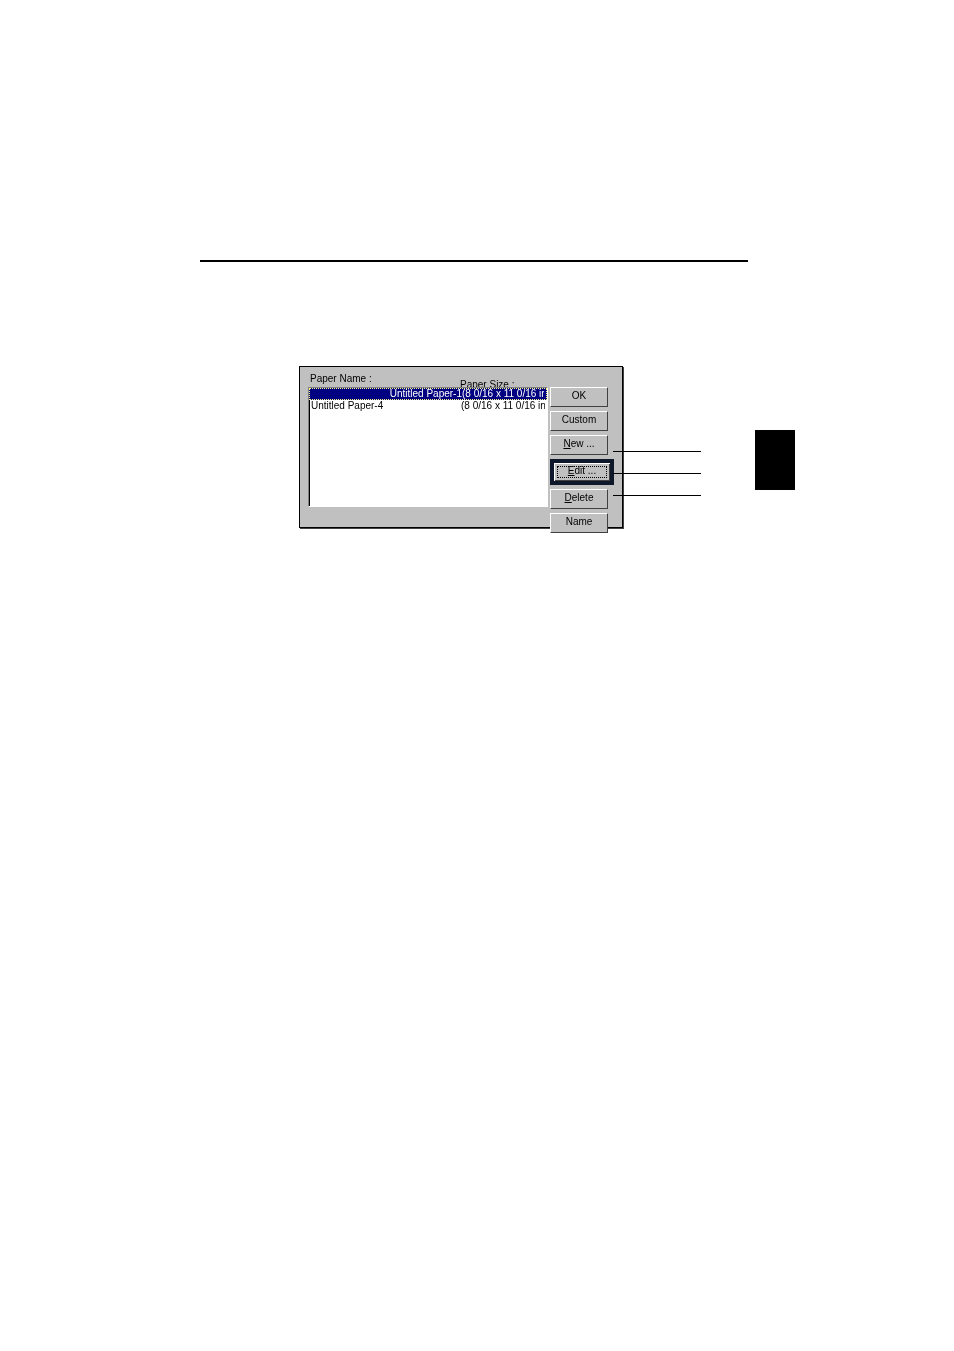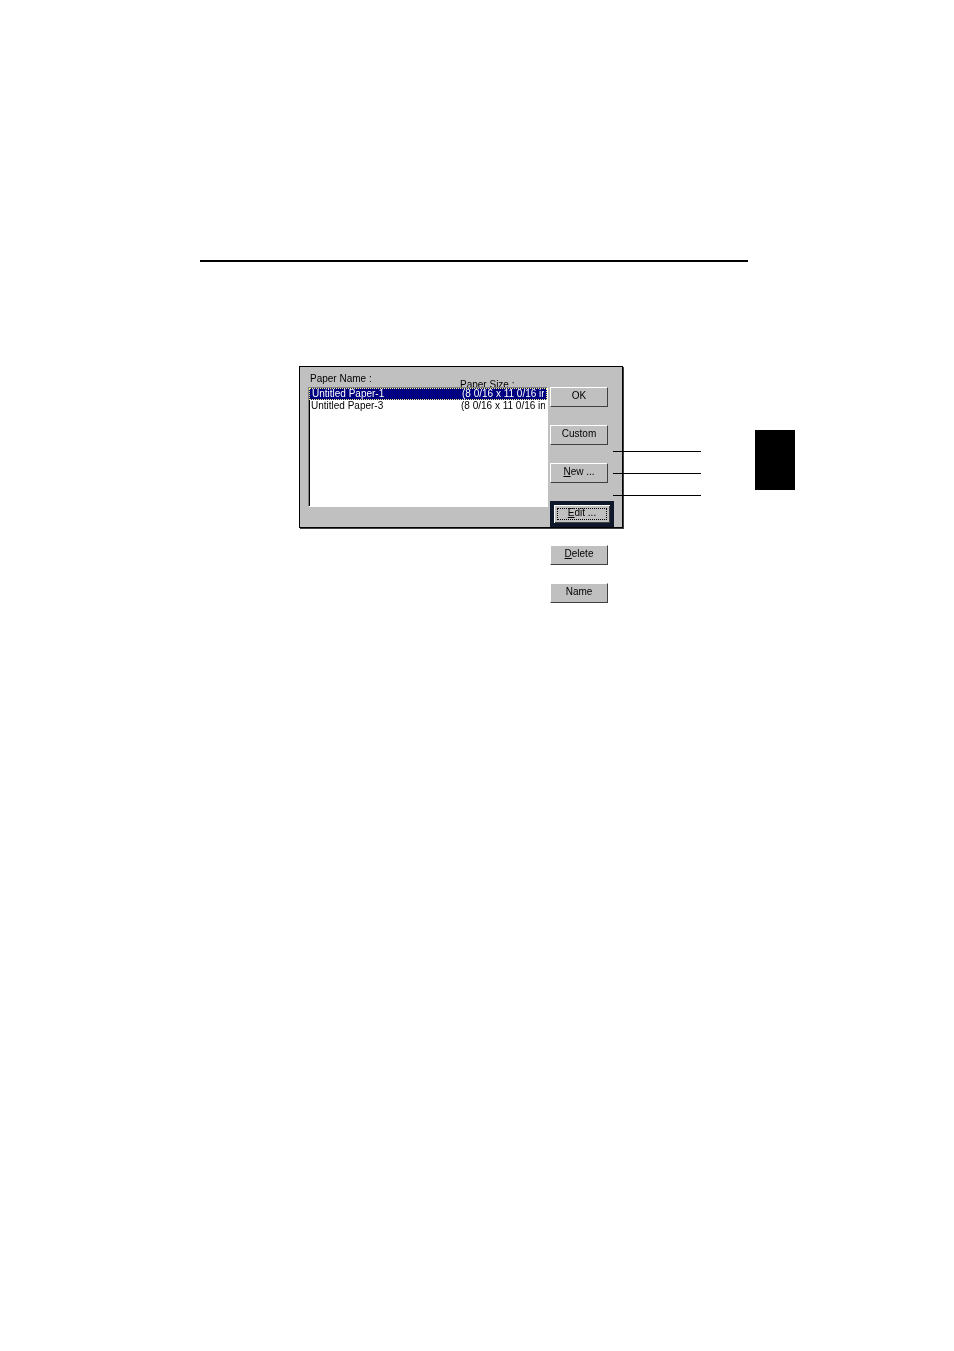--- a/index.html
+++ b/index.html
@@ -109,38 +109,39 @@
     padding: 0 2px;
     font-size: 10px;
   }
   .list-row.selected {
     background: #000080;
     color: #fff;
     border: 1px dotted #ffff80;
     box-sizing: border-box;
     height: 12px;
     line-height: 10px;
+    text-align: right;
   }
   .list-row .col-name {
     width: 150px;
     overflow: hidden;
     white-space: nowrap;
   }
   .list-row .col-size {
     flex: 1;
     overflow: hidden;
     white-space: nowrap;
   }
   .btn-col {
     position: absolute;
     right: 8px;
     top: 20px;
     display: flex;
     flex-direction: column;
-    gap: 18px;
+    gap: 4px;
   }
   .win-btn {
     width: 56px;
     height: 18px;
     background: #c0c0c0;
     border-top: 1px solid #fff;
     border-left: 1px solid #fff;
     border-right: 1px solid #404040;
     border-bottom: 1px solid #404040;
     font-size: 10px;
@@ -183,21 +184,21 @@
     <div class="dialog-body">
       <span class="label paper-name">Paper Name :</span>
       <span class="label paper-size">Paper Size :</span>
 
       <div class="listbox">
         <div class="list-row selected">
           <span class="col-name">Untitled Paper-1</span>
           <span class="col-size">(8 0/16 x 11 0/16 inch)</span>
         </div>
         <div class="list-row">
-          <span class="col-name">Untitled Paper-3</span>
+          <span class="col-name">Untitled Paper-4</span>
           <span class="col-size">(8 0/16 x 11 0/16 inch)</span>
         </div>
       </div>
 
       <div class="btn-col">
         <div class="win-btn">
           <span>OK</span>
         </div>
         <div class="win-btn">
           <span>Custom</span>

